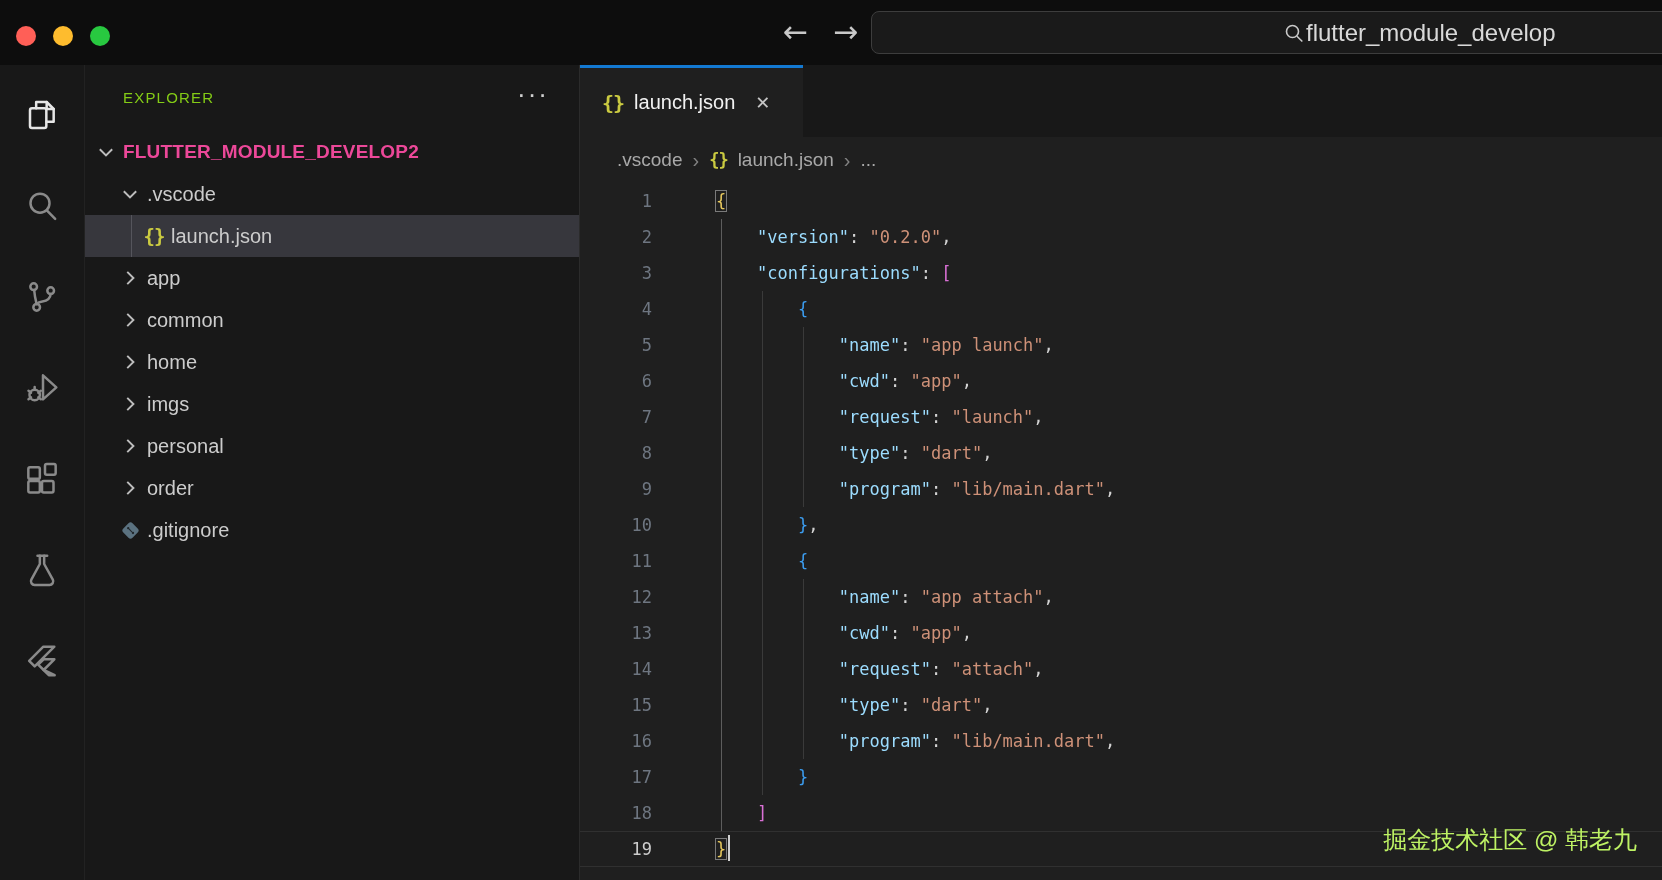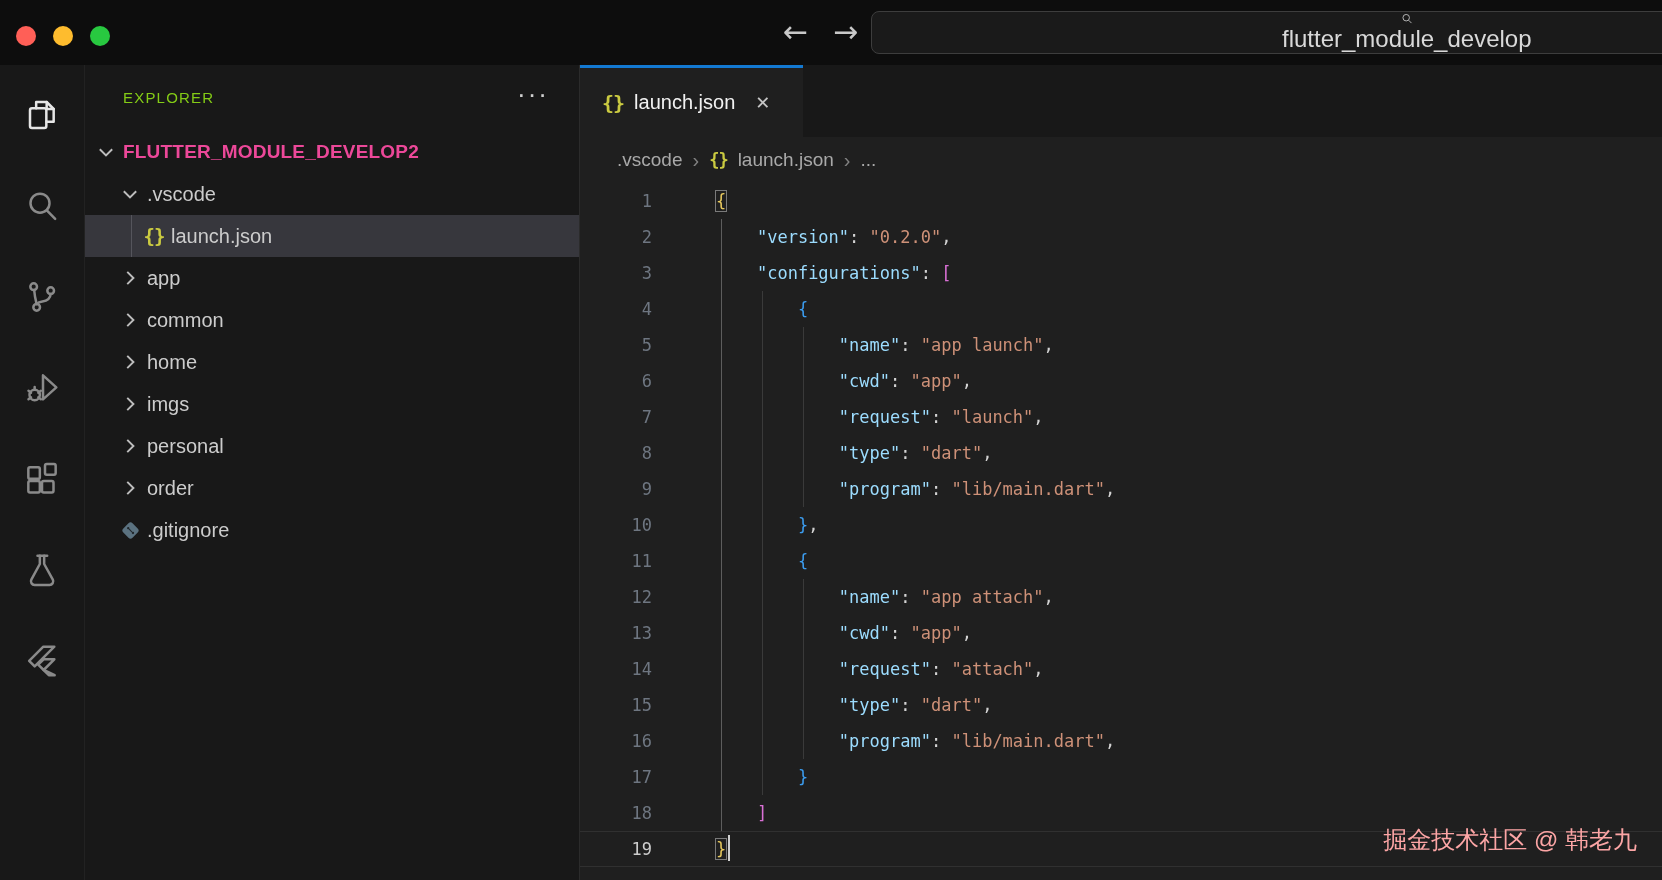--- a/index.html
+++ b/index.html
@@ -12,21 +12,21 @@
               background:#0d0d0d; overflow:hidden; }
   #traffic { position:absolute; left:16px; top:26px; display:flex; gap:17px; }
   .tl { width:20px; height:20px; border-radius:50%; }
   .nav-arrow { position:absolute; top:12px; font-size:30px; color:#c8c8c8; line-height:40px;
                font-family:"DejaVu Sans", sans-serif; }
   #nav-back { left:783px; }
   #nav-fwd { left:833px; }
   #searchbox { position:absolute; left:871px; top:11px; width:840px; height:43px;
                background:#1a1a1a; border:1px solid #3d3d3d; border-radius:8px; }
   #searchbox-content { position:absolute; left:410px; top:0; height:41px;
-               display:flex; align-items:center; white-space:nowrap;flex-direction:column; }
+               display:flex; align-items:center; white-space:nowrap; }
   #searchbox-content svg { width:24px; height:24px; stroke:#c9c9c9; fill:none; stroke-width:1.6; }
   #search-text { font-size:24px; color:#d9d9d9; }
 
   
   #activity { position:absolute; left:0; top:65px; width:85px; height:815px;
               background:#181818; border-right:1px solid #222; padding-top:4px; }
   .ab-item { width:84px; height:91px; display:flex; align-items:center; justify-content:center;
              color:#8a8a8a; cursor:pointer; }
   .ab-item.active { color:#e6e6e6; }
   .ab-item svg { width:40px; height:40px; fill:none; stroke:currentColor;
@@ -88,21 +88,21 @@
   .tk-w, .tk-p { color:#d4d4d4; }
   .tk-k { color:#9cdcfe; }
   .tk-s { color:#ce9178; }
   .tk-y { color:#e7c95e; }
   .tk-m { color:#da70d6; }
   .tk-b { color:#3c9df0; }
   .match { box-shadow:0 0 0 1px #7a7a7a; }
   .cursor { display:inline-block; width:2px; height:26px; background:#d0d0d0;
             vertical-align:-6px; margin-left:2px; }
 
-  #watermark { position:absolute; right:25px; top:824px; font-size:24px; color:#fca5a5; }
+  #watermark { position:absolute; right:25px; top:824px; font-size:24px; color:#bef264; }
 </style>
 </head>
 <body>
 
 <div id="app">
 
   <div id="titlebar">
     <div id="traffic">
         <div class="tl" style="background: rgb(255, 95, 87);"></div>
         <div class="tl" style="background: rgb(254, 188, 46);"></div>

